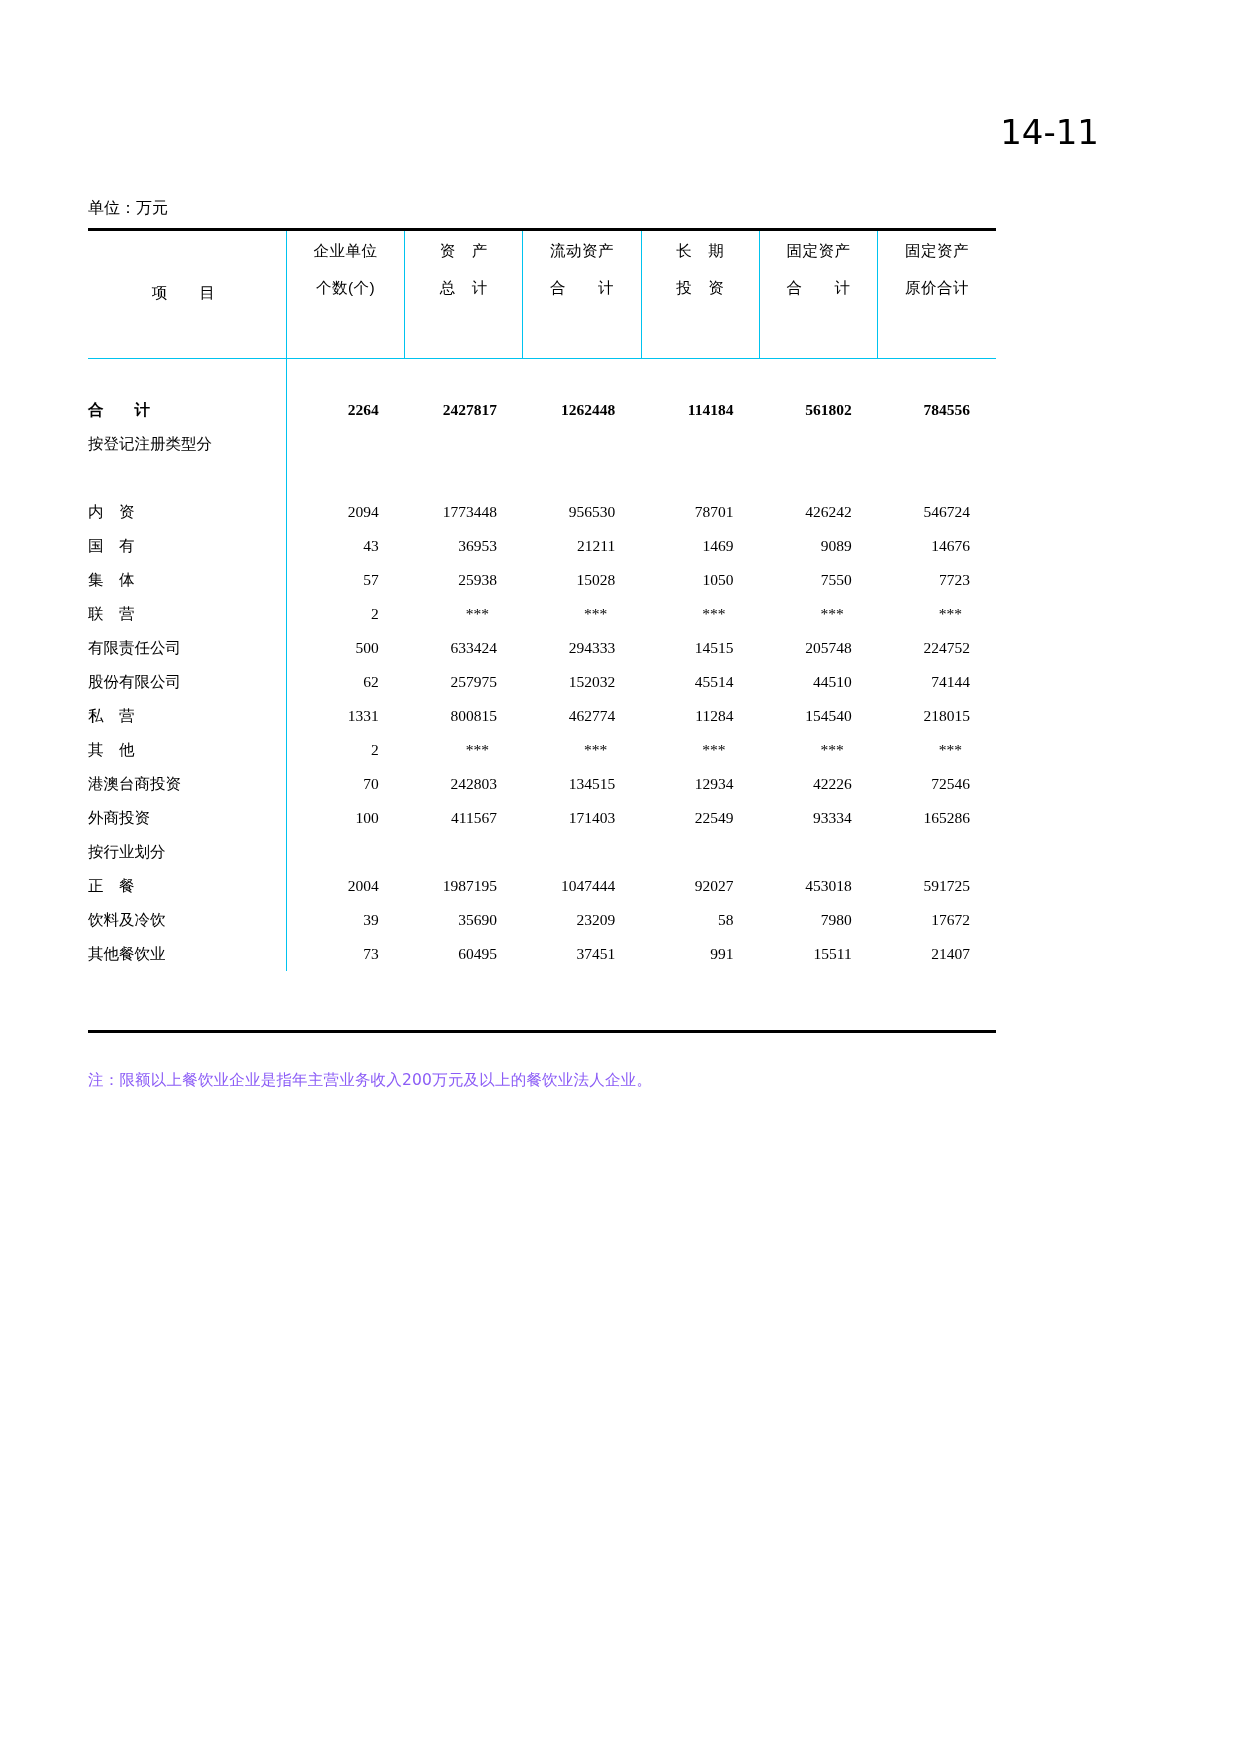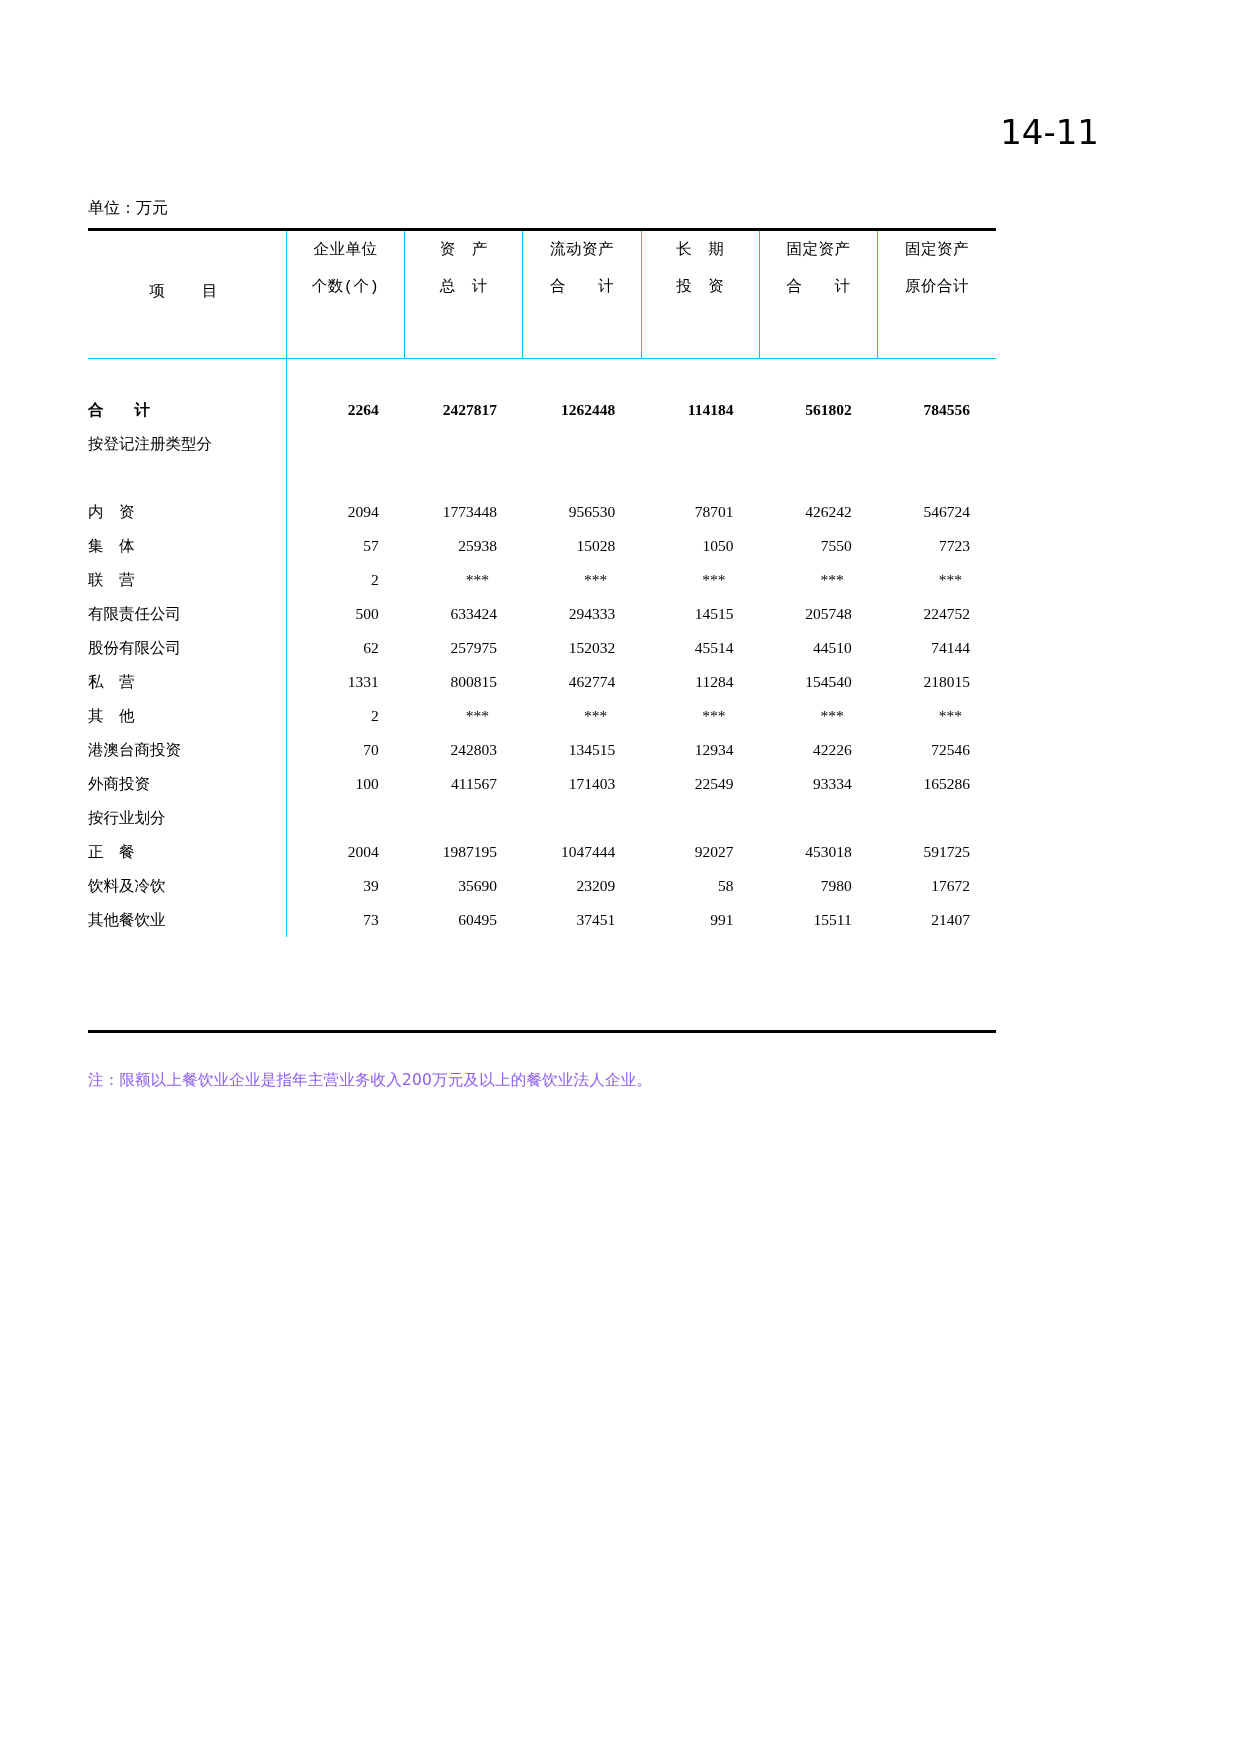--- a/index.html
+++ b/index.html
@@ -60,21 +60,21 @@
     table-layout: fixed;
   }
 
   table.stat col.c-label { width: 198px; }
   table.stat col.c-num   { width: 118px; }
 
   
   table.stat thead th {
     font-weight: normal;
     font-size: 15.5px;
-    font-family: Liberation Mono, monospace;
+    font-family: Liberation Sans, sans-serif;
     padding: 0;
     vertical-align: top;
     text-align: center;
     border-top: 3px solid #000000;
     border-bottom: 1.6px solid #00c3ef;
     height: 104px;
     position: relative;
   }
   table.stat thead th.h-label {
     text-align: center;
@@ -251,20 +251,29 @@
           <tr>
             <td class="lbl ind2">内　资</td>
             <td class="num">2094</td>
             <td class="num">1773448</td>
             <td class="num">956530</td>
             <td class="num">78701</td>
             <td class="num">426242</td>
             <td class="num">546724</td>
           </tr>
           <tr>
+            <td class="lbl ind3">国　有</td>
+            <td class="num">43</td>
+            <td class="num">36953</td>
+            <td class="num">21211</td>
+            <td class="num">1469</td>
+            <td class="num">9089</td>
+            <td class="num">14676</td>
+          </tr>
+          <tr>
             <td class="lbl ind3">集　体</td>
             <td class="num">57</td>
             <td class="num">25938</td>
             <td class="num">15028</td>
             <td class="num">1050</td>
             <td class="num">7550</td>
             <td class="num">7723</td>
           </tr>
           <tr>
             <td class="lbl ind3">联　营</td>

